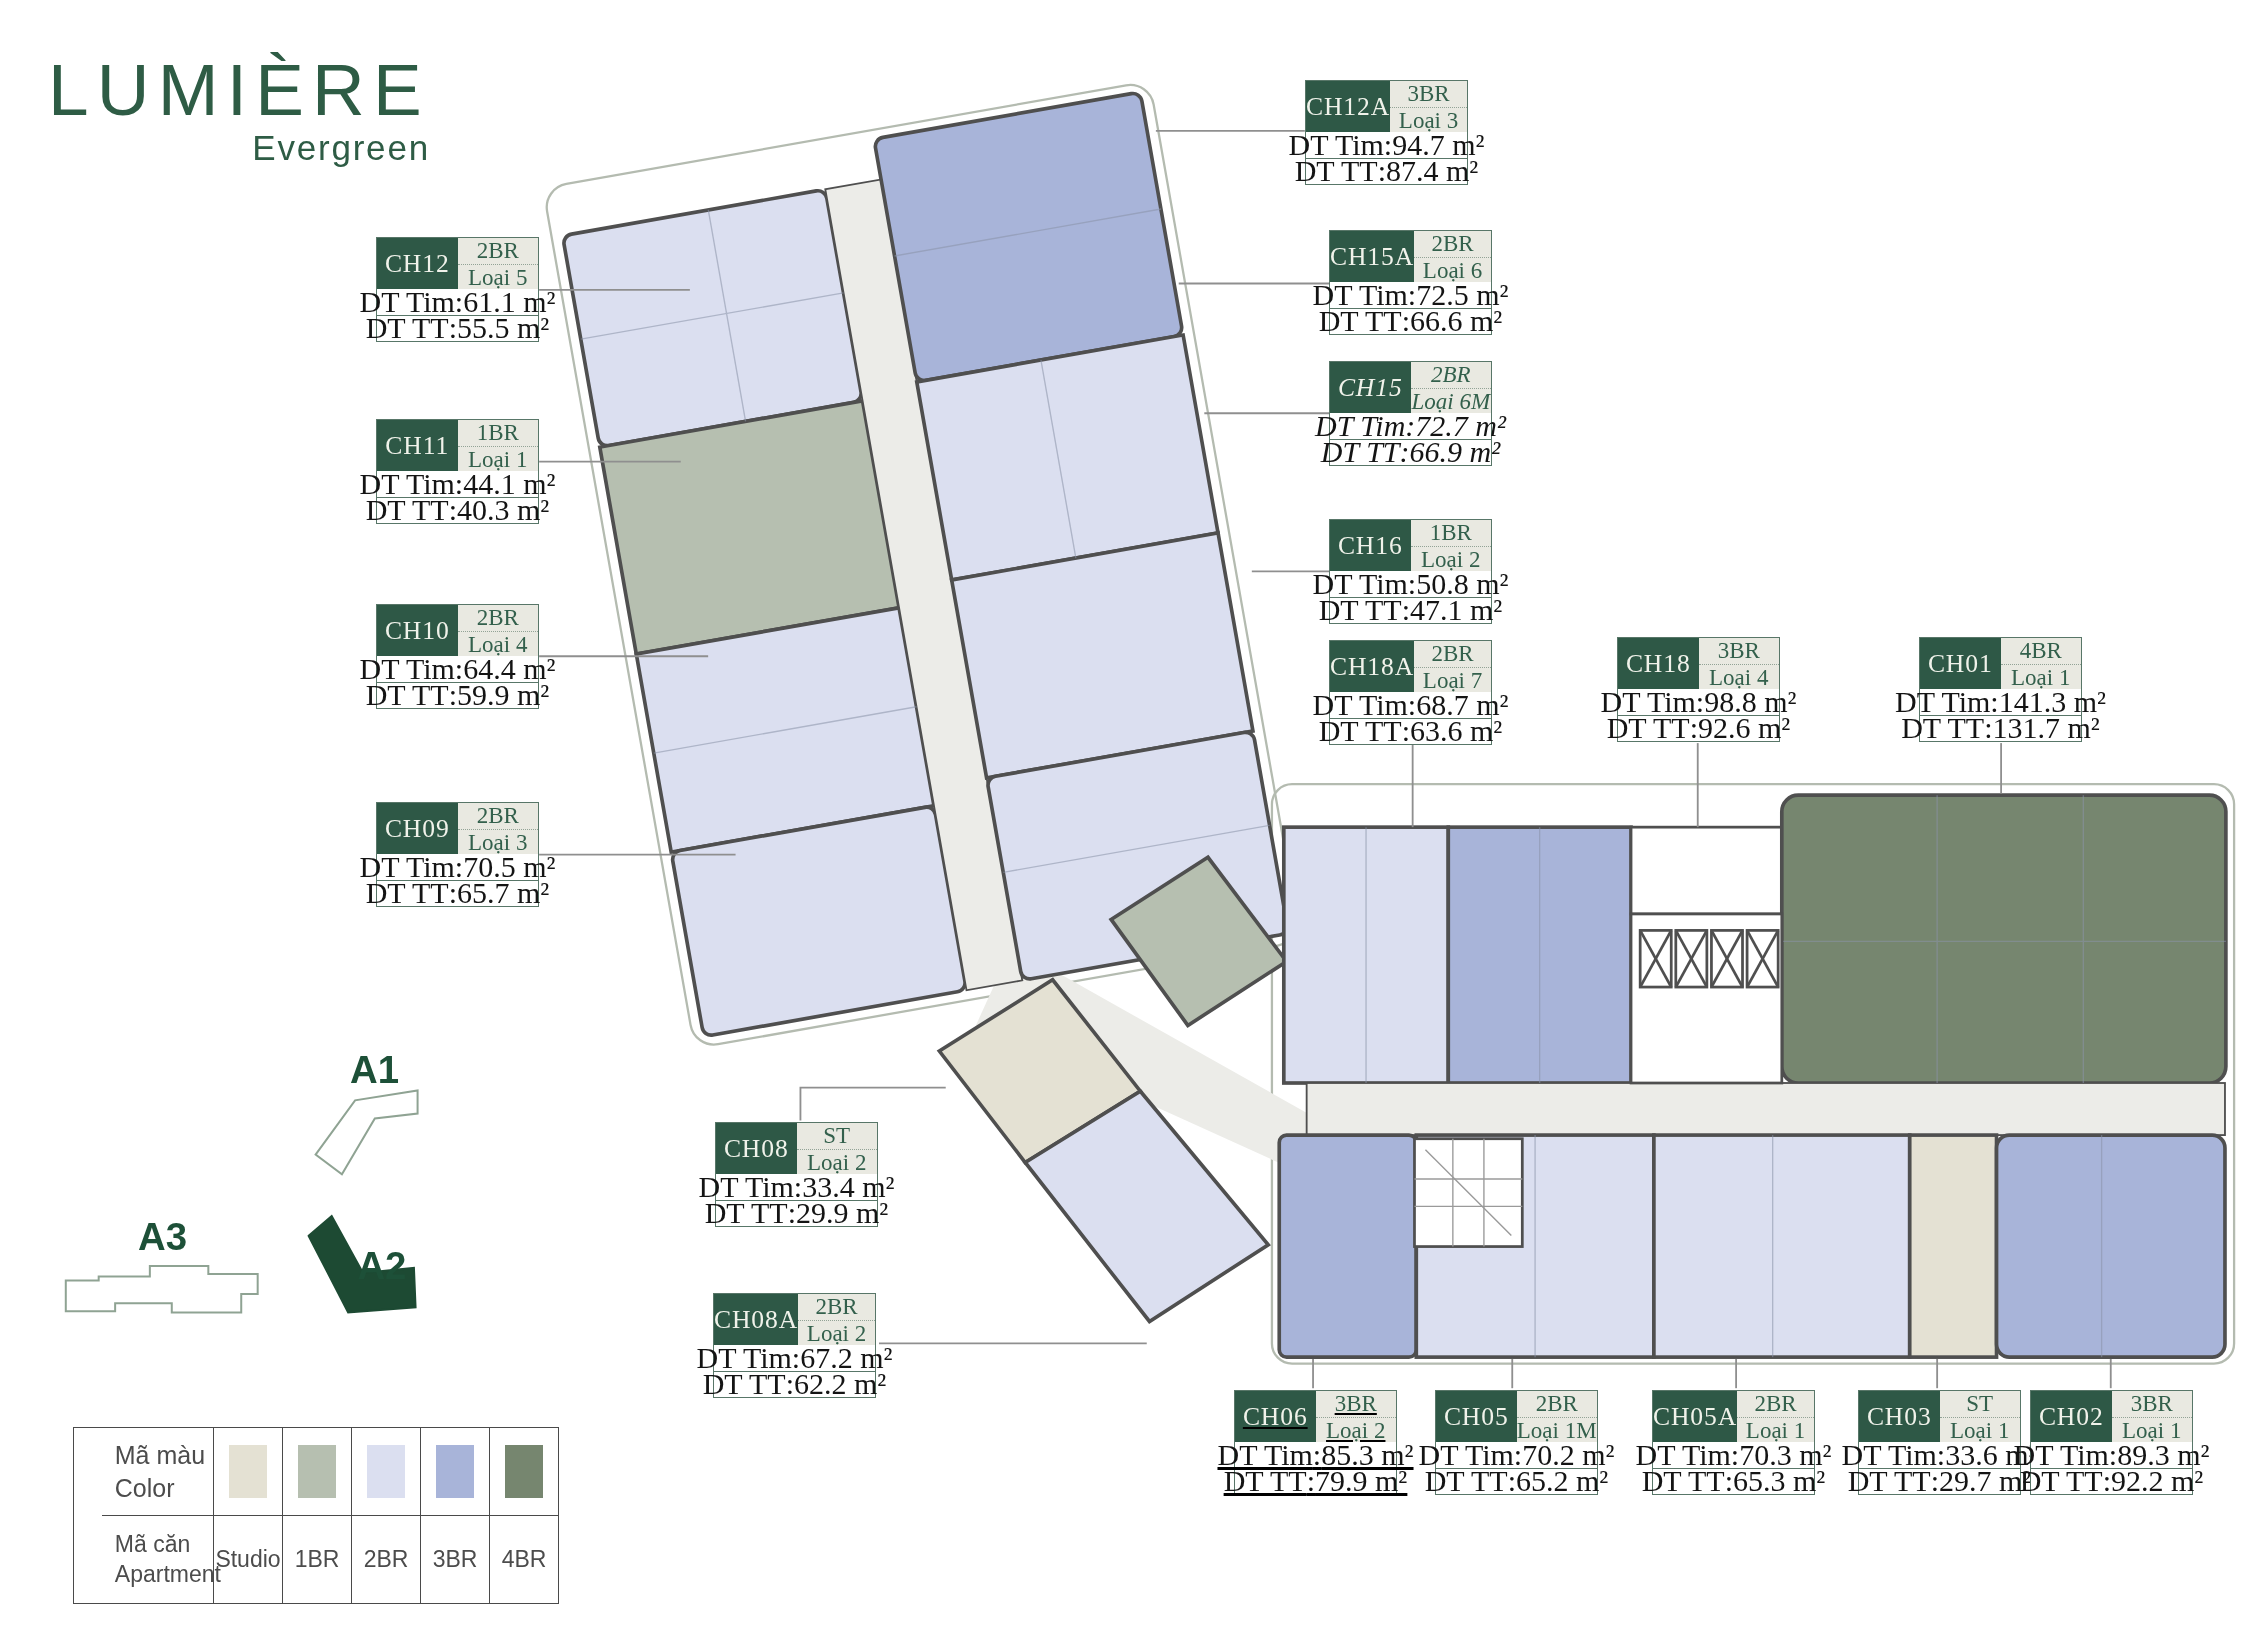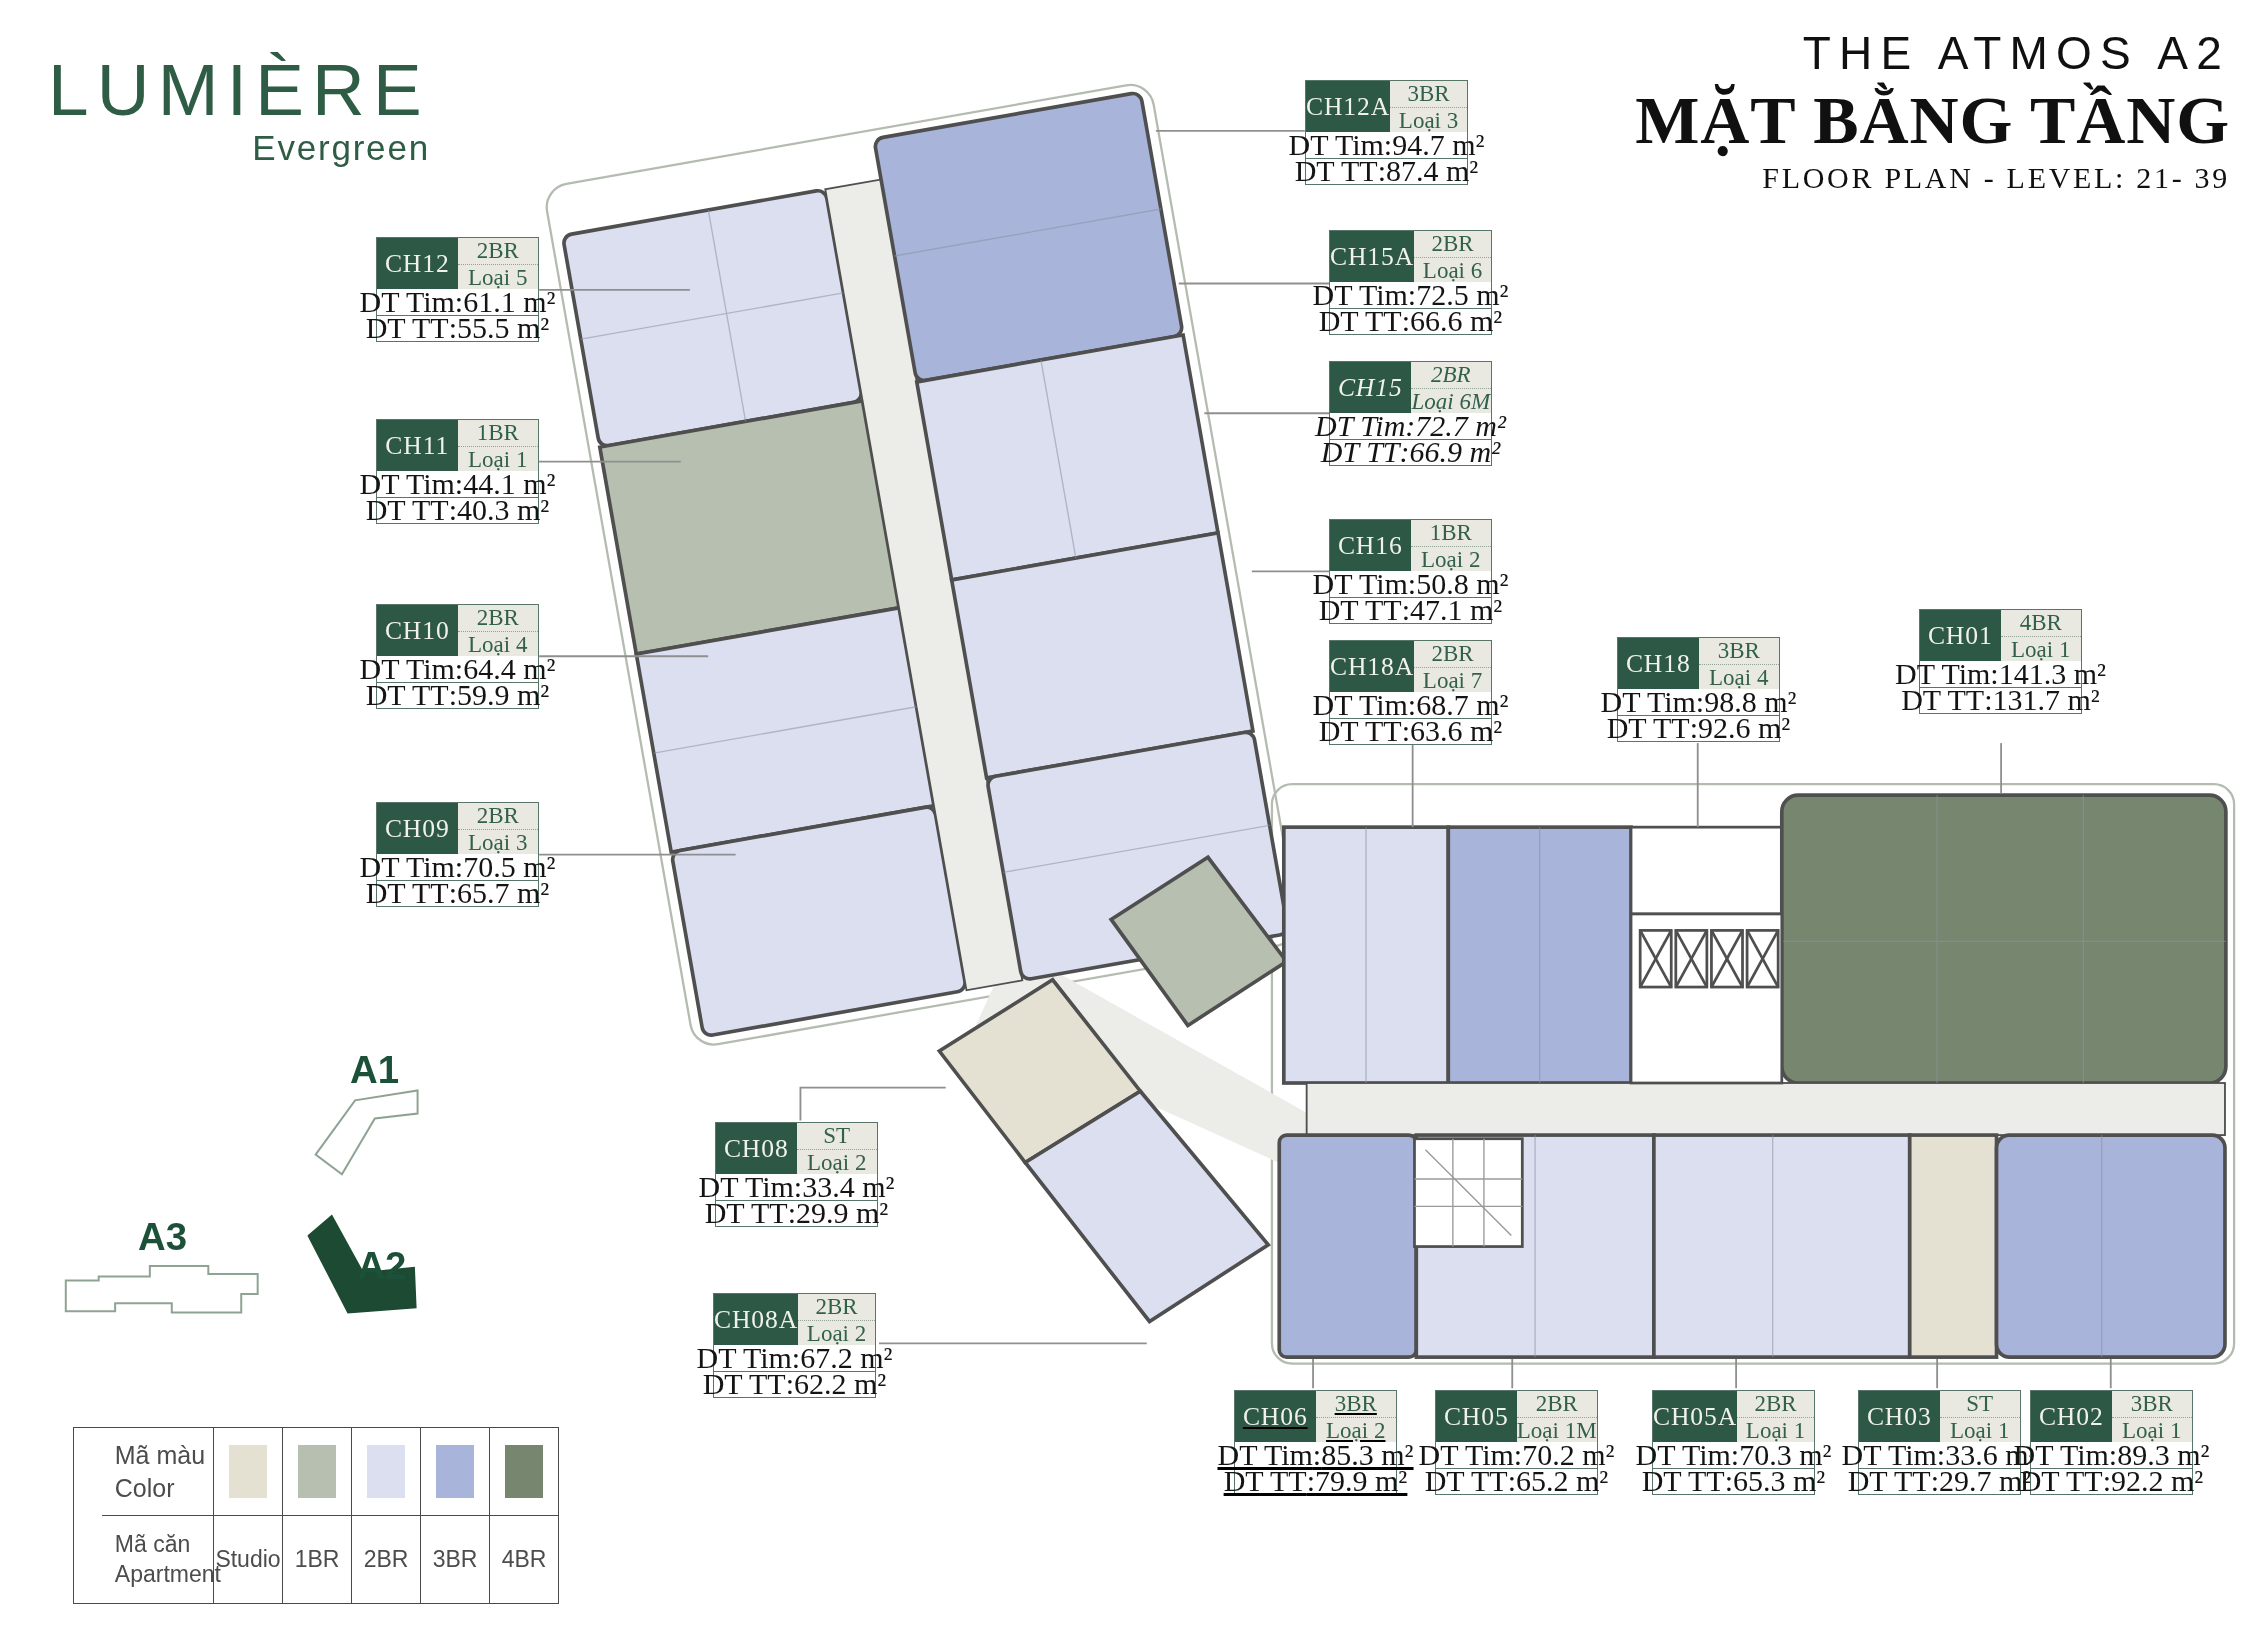--- a/index.html
+++ b/index.html
@@ -179,25 +179,20 @@
       <text x="418" y="1400" text-anchor="middle" font-family="Liberation Sans, sans-serif" font-size="42" font-weight="bold" fill="#1D5038">A2</text>
       <text x="178" y="1368" text-anchor="middle" font-family="Liberation Sans, sans-serif" font-size="42" font-weight="bold" fill="#1D5038">A3</text>
     </g>
   </svg>
 
   <div class="brand">
     <div class="brand-name">LUMIÈRE</div>
     <div class="brand-tag">Evergreen</div>
   </div>
 
-  <div class="titleblock">
-    <div class="t-project">THE ATMOS A2</div>
-    <div class="t-main">MẶT BẰNG TẦNG</div>
-    <div class="t-sub">FLOOR PLAN - LEVEL: 21- 39</div>
-  </div>
 
   <div id="cards">
       <div class="card" style="left: 1305px; top: 80px;">
         <div class="chead">
           <div class="ccode">CH12A</div>
           <div class="ctype">
             <div class="t1">3BR</div>
             <div class="t2">Loại 3</div>
           </div>
         </div>
@@ -300,21 +295,21 @@
           <span class="k">DT Tim</span>
           <span> : </span>
           <span class="v">98.8 m²</span>
         </div>
         <div class="crow">
           <span class="k">DT TT</span>
           <span> : </span>
           <span class="v">92.6 m²</span>
         </div>
       </div>
-      <div class="card" style="left: 1919px; top: 609px;">
+      <div class="card" style="left: 1919px; top: 637px;">
         <div class="chead">
           <div class="ccode">CH01</div>
           <div class="ctype">
             <div class="t1">4BR</div>
             <div class="t2">Loại 1</div>
           </div>
         </div>
         <div class="crow">
           <span class="k">DT Tim</span>
           <span> : </span>

